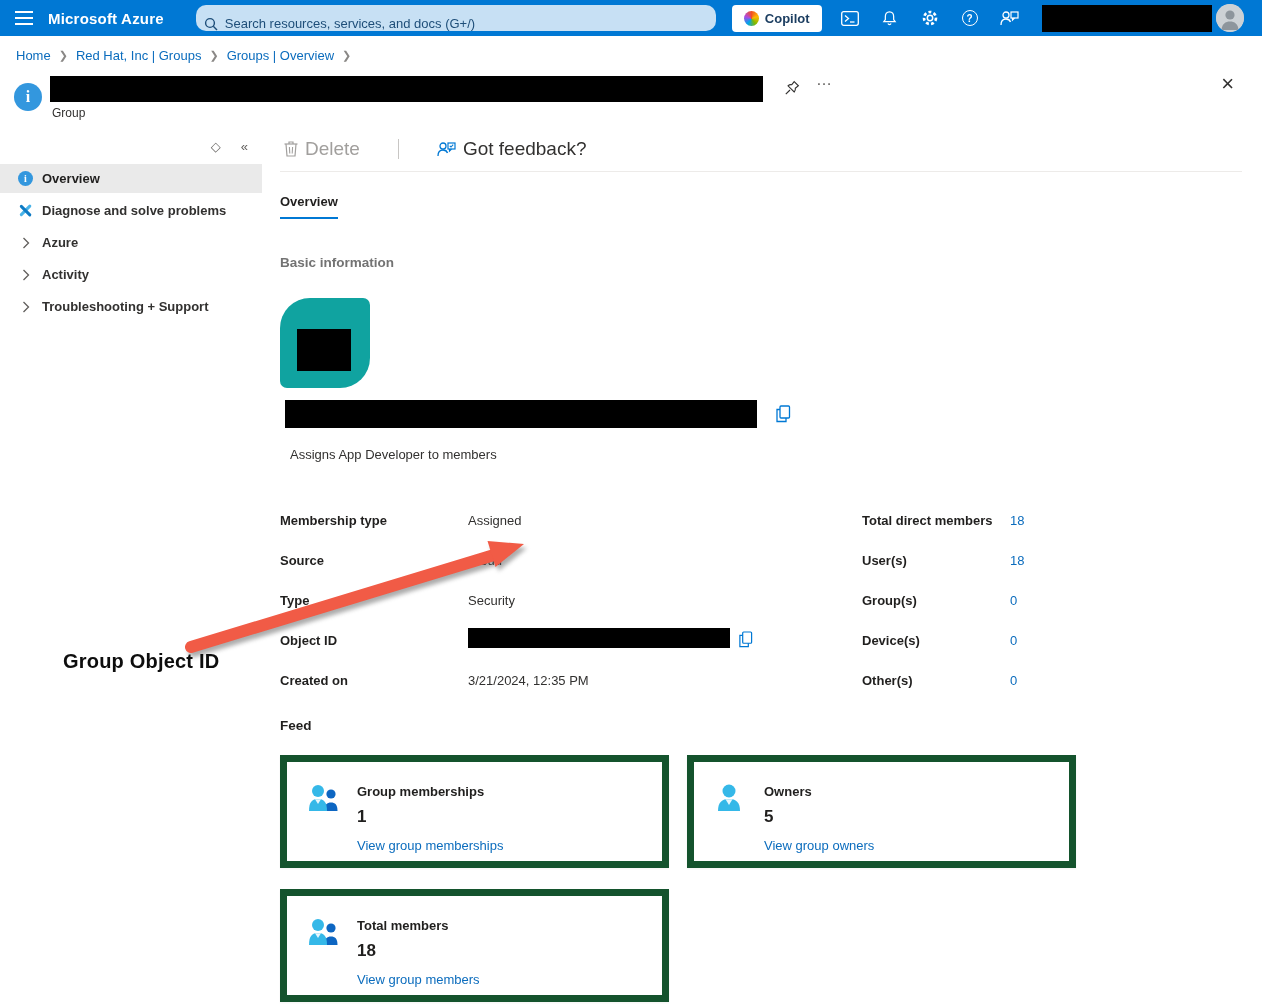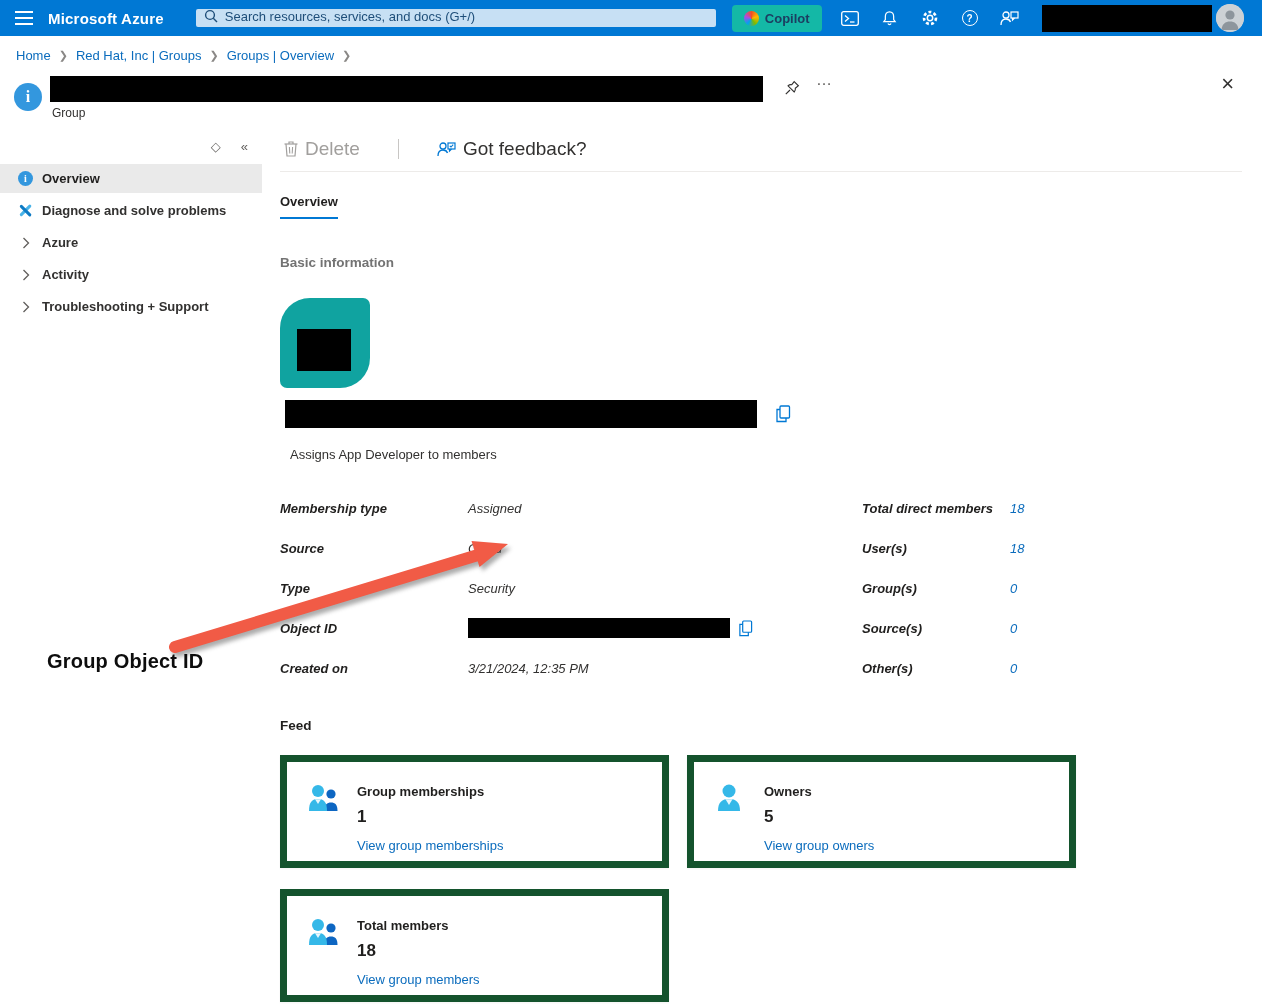--- a/index.html
+++ b/index.html
@@ -3,24 +3,24 @@
 <meta charset="utf-8">
 <style>
   * { margin:0; padding:0; box-sizing:border-box; }
   html,body { width:1262px; height:1007px; background:#fff; font-family:"Liberation Sans", sans-serif; color:#323130; overflow:hidden; }
   body { position:relative; }
 
   
   .topbar { height:36px; background:#0078d4; display:flex; align-items:center; }
   .hamburger { width:48px; height:36px; display:flex; align-items:center; justify-content:center; cursor:pointer; }
   .brand { color:#fff; font-weight:bold; font-size:15px; letter-spacing:.2px; margin-right:32px; white-space:nowrap; }
-  .searchbox { width:520px; height:18px; background:#c7e0f4; border:none; border-radius:2px; display:flex; align-items:flex-start; padding:0 8px; gap:7px; }
+  .searchbox { width:520px; height:26px; background:#c7e0f4; border:none; border-radius:10px; display:flex; align-items:flex-end; padding:0 8px; gap:7px; }
   .searchbox input { flex:1; border:none; background:transparent; outline:none; font-size:13px; color:#1e4e79; font-family:"Liberation Sans", sans-serif; }
   .searchbox input::placeholder { color:#1e4e79; opacity:1; }
-  .copilot-btn { margin-left:16px; height:27px; background:#14b8a6; border:none; border-radius:4px; display:flex; align-items:center; gap:6px; padding:0 12px; cursor:pointer; }
+  .copilot-btn { margin-left:16px; height:27px; background:#ffffff; border:none; border-radius:4px; display:flex; align-items:center; gap:6px; padding:0 12px; cursor:pointer; }
   .copilot-logo { width:15px; height:15px; border-radius:50%; background:conic-gradient(#f25022,#ffb900,#7fba00,#00a4ef,#b04ae0,#f25022); }
   .copilot-label { font-size:13px; font-weight:bold; color:#1c3e61; }
   .top-icons { display:flex; align-items:center; margin-left:8px; }
   .top-icon { width:40px; height:36px; display:flex; align-items:center; justify-content:center; color:#fff; cursor:pointer; }
   .q-circle { width:16px; height:16px; border:1.5px solid #fff; border-radius:50%; color:#fff; font-size:10px; font-weight:bold; display:flex; align-items:center; justify-content:center; }
   .account-redacted { width:170px; height:27px; background:#000; margin-left:12px; }
   .avatar-btn { width:28px; height:28px; border-radius:50%; margin:0 8px 0 4px; background:#cfd4d8; display:flex; align-items:center; justify-content:center; overflow:hidden; cursor:pointer; }
 
   
   .breadcrumb { display:flex; align-items:center; gap:8px; padding:12px 0 6px 16px; font-size:13px; }
@@ -68,38 +68,38 @@
   .group-avatar .redacted { position:absolute; left:17px; top:31px; width:54px; height:42px; background:#000; }
   .profile-text { margin-left:5px; padding-top:12px; }
   .name-row { display:flex; align-items:center; gap:10px; }
   .name-redacted { width:472px; height:28px; background:#000; }
   .group-desc { font-size:13px; color:#323130; margin-top:19px; margin-left:5px; }
 
   .fields { position:relative; margin-top:26px; height:200px; }
   .fcol { position:absolute; top:0; }
   .fcol.left { left:0; }
   .fcol.right { left:582px; }
-  .frow { display:flex; align-items:center; height:40px; font-size:13px;font-style:italic; }
+  .frow { display:flex; align-items:flex-end; height:40px; font-size:13px; }
   .fcol.left .flabel { width:188px; font-weight:bold; color:#201f1e; }
   .fcol.right .flabel { width:148px; font-weight:bold; color:#201f1e; }
   .fvalue { color:#323130; }
   .fvalue.link { color:#0b6cbd; cursor:pointer; }
   .oid-redacted { width:262px; height:20px; background:#000; }
   .copy-icon { cursor:pointer; display:inline-flex; margin-left:8px; }
 
   .feed-title { font-size:13.5px; font-weight:bold; color:#201f1e; margin-top:30px; }
   .cards { margin-top:22px; display:grid; grid-template-columns:389px 389px; column-gap:18px; row-gap:21px; }
   .card { height:113px; background:#fff; border:7px solid #14532d; box-shadow:0 1px 2px rgba(0,0,0,.05); padding:18px 20px; display:flex; gap:18px; }
   .card-icon { width:32px; flex:0 0 32px; padding-top:4px; }
   .card-title { font-size:13px; font-weight:bold; color:#201f1e; margin-top:4px; }
   .card-value { font-size:17px; font-weight:bold; color:#201f1e; margin-top:8px; }
   .card-link { font-size:13px; color:#0b6cbd; margin-top:11px; cursor:pointer; }
 
   
-  .annotation-layer { position:absolute; left:0; top:0; width:1084px; height:1007px; pointer-events:none; }
+  .annotation-layer { position:absolute; left:16px; top:0; width:1084px; height:1007px; pointer-events:none; }
   .annot-arrow { position:absolute; left:30px; top:525px; filter:drop-shadow(3px 4px 2px rgba(70,70,70,.45)); }
   .annot-label { position:absolute; left:47px; top:650px; font-size:20px; font-weight:bold; color:#0d0d0d; letter-spacing:.2px; }
 </style>
 </head>
 <body>
 
 <div class="topbar">
   <div class="hamburger">
     <svg width="18" height="14" viewBox="0 0 18 14">
         <g fill="#fff">
@@ -317,21 +317,21 @@
         </div>
         <div class="frow">
           <span class="flabel">User(s)</span>
           <span class="fvalue link">18</span>
         </div>
         <div class="frow">
           <span class="flabel">Group(s)</span>
           <span class="fvalue link">0</span>
         </div>
         <div class="frow">
-          <span class="flabel">Source(s)</span>
+          <span class="flabel">Device(s)</span>
           <span class="fvalue link">0</span>
         </div>
         <div class="frow">
           <span class="flabel">Other(s)</span>
           <span class="fvalue link">0</span>
         </div>
       </div>
     </div>
 
     <div class="feed-title">Feed</div>

